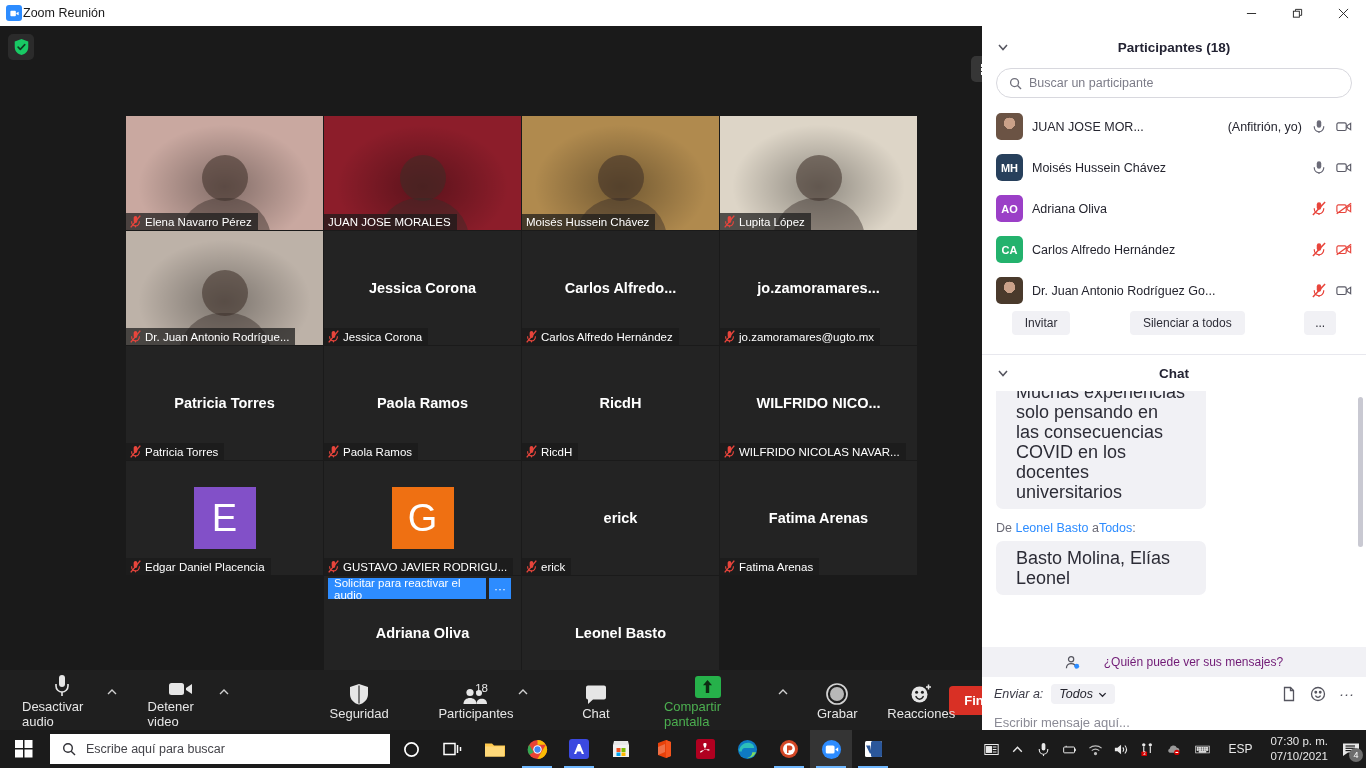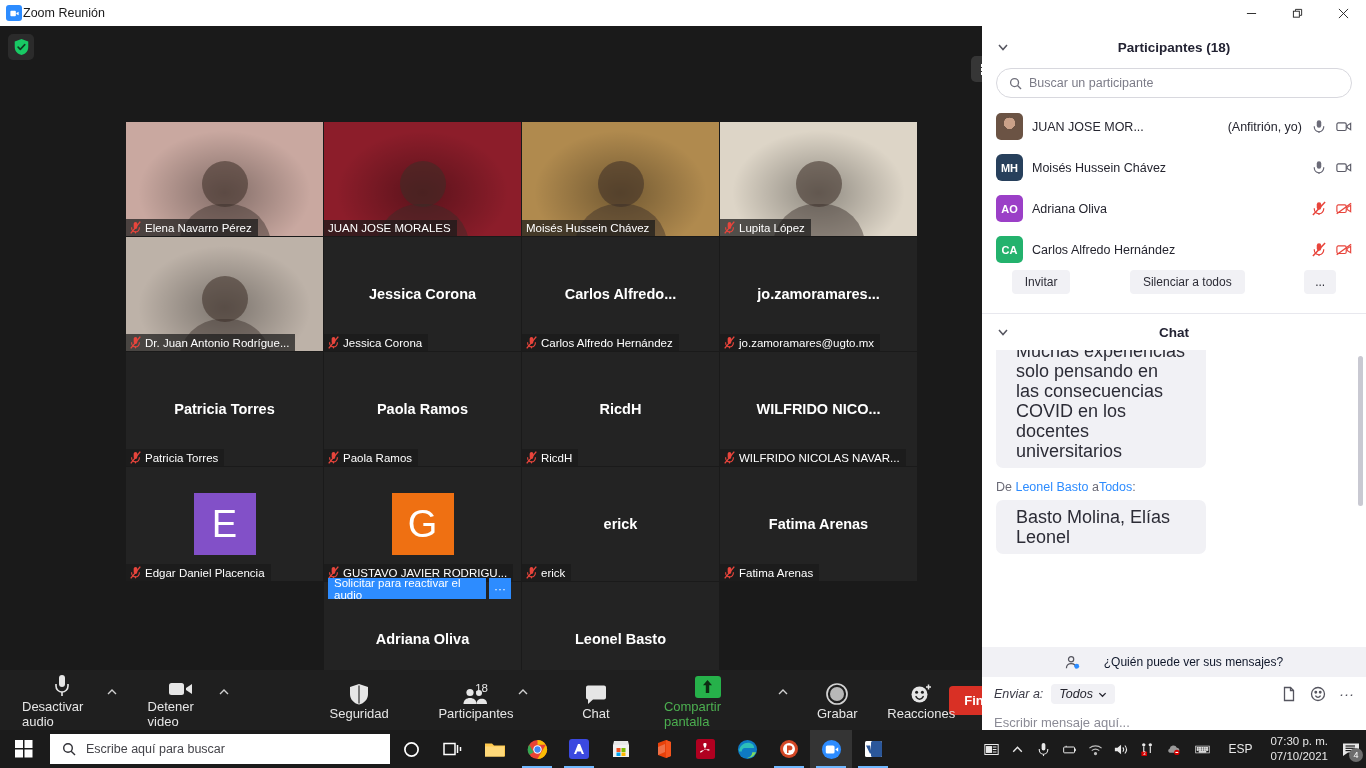--- a/index.html
+++ b/index.html
@@ -68,21 +68,21 @@
   }
   .grid-ico {
     display: grid; grid-template-columns: repeat(3,3px);
     grid-template-rows: repeat(3,3px); gap: 1px;
   }
   .grid-ico i { background:#fff; display:block; width:3px; height:3px; }
 
   
   .grid {
     position: absolute;
-    top: 96px; left: 126px;
+    top: 90px; left: 126px;
     width: 790px;
     display: grid;
     grid-template-columns: repeat(4, 197px);
     grid-auto-rows: 114px;
     gap: 1px;
   }
   .tile {
     position: relative;
     background: #232323;
     overflow: hidden;
@@ -264,21 +264,21 @@
   .chat-meta b { color: #2d8cff; font-weight: normal; }
   .chat-sb {
     position: absolute; right: 3px; top: 6px;
     width: 5px; border-radius: 3px; background: #c9c9d2;
   }
   .who-row {
     flex: none; height: 30px;
     background: #f1f1f5;
     display: flex; align-items: center; justify-content: center;
     gap: 24px;
-    font-size: 12px; color: #0f172a;
+    font-size: 12px; color: #701a75;
     cursor: pointer;
   }
   .who-row svg { width: 15px; height: 15px; }
   .send-row {
     flex: none; height: 34px;
     display: flex; align-items: center;
     padding: 0 12px; gap: 8px;
     font-size: 12.5px; color: #3a3a46; font-style: italic;
   }
   .pill {
@@ -825,20 +825,36 @@
             <svg viewBox="0 0 16 16" fill="#e8453c">
               <rect x="5.6" y="1.2" width="4.8" height="8" rx="2.4"></rect>
               <path d="M3 7.6v1a5 5 0 0 0 10 0v-1" stroke="#e8453c" stroke-width="1.3" fill="none"></path>
               <line x1="8" y1="13" x2="8" y2="15" stroke="#e8453c" stroke-width="1.3"></line>
               <line x1="1.5" y1="15" x2="14.5" y2="1" stroke="#e8453c" stroke-width="1.6"></line>
             </svg>
             <svg viewBox="0 0 18 14" fill="none" stroke="#e8453c" stroke-width="1.3">
               <rect x="1" y="3" width="10.5" height="8.5" rx="1.6"></rect>
               <path d="M12.5 6 16.5 3.4v7.2L12.5 8z"></path>
               <line x1="0.8" y1="13" x2="17" y2="1" stroke-width="1.5"></line>
+            </svg>
+          </span>
+        </div>
+        <div class="prow">
+          <div class="pav" style="background: radial-gradient(circle at 50% 38%, rgb(202, 161, 137) 0px, rgb(202, 161, 137) 26%, rgb(74, 58, 44) 27%);"></div>
+          <span class="pname">Dr. Juan Antonio Rodríguez Go...</span>
+          <span class="picons">
+            <svg viewBox="0 0 16 16" fill="#e8453c">
+              <rect x="5.6" y="1.2" width="4.8" height="8" rx="2.4"></rect>
+              <path d="M3 7.6v1a5 5 0 0 0 10 0v-1" stroke="#e8453c" stroke-width="1.3" fill="none"></path>
+              <line x1="8" y1="13" x2="8" y2="15" stroke="#e8453c" stroke-width="1.3"></line>
+              <line x1="1.5" y1="15" x2="14.5" y2="1" stroke="#e8453c" stroke-width="1.6"></line>
+            </svg>
+            <svg viewBox="0 0 18 14" fill="none" stroke="#5a5a66" stroke-width="1.3">
+              <rect x="1" y="3" width="10.5" height="8.5" rx="1.6"></rect>
+              <path d="M12.5 6 16.5 3.4v7.2L12.5 8z"></path>
             </svg>
           </span>
         </div>
       </div>
 
     <div class="pactions">
       <div class="pbtn">Invitar</div>
       <div class="pbtn">Silenciar a todos</div>
       <div class="pbtn dots">...</div>
     </div>

